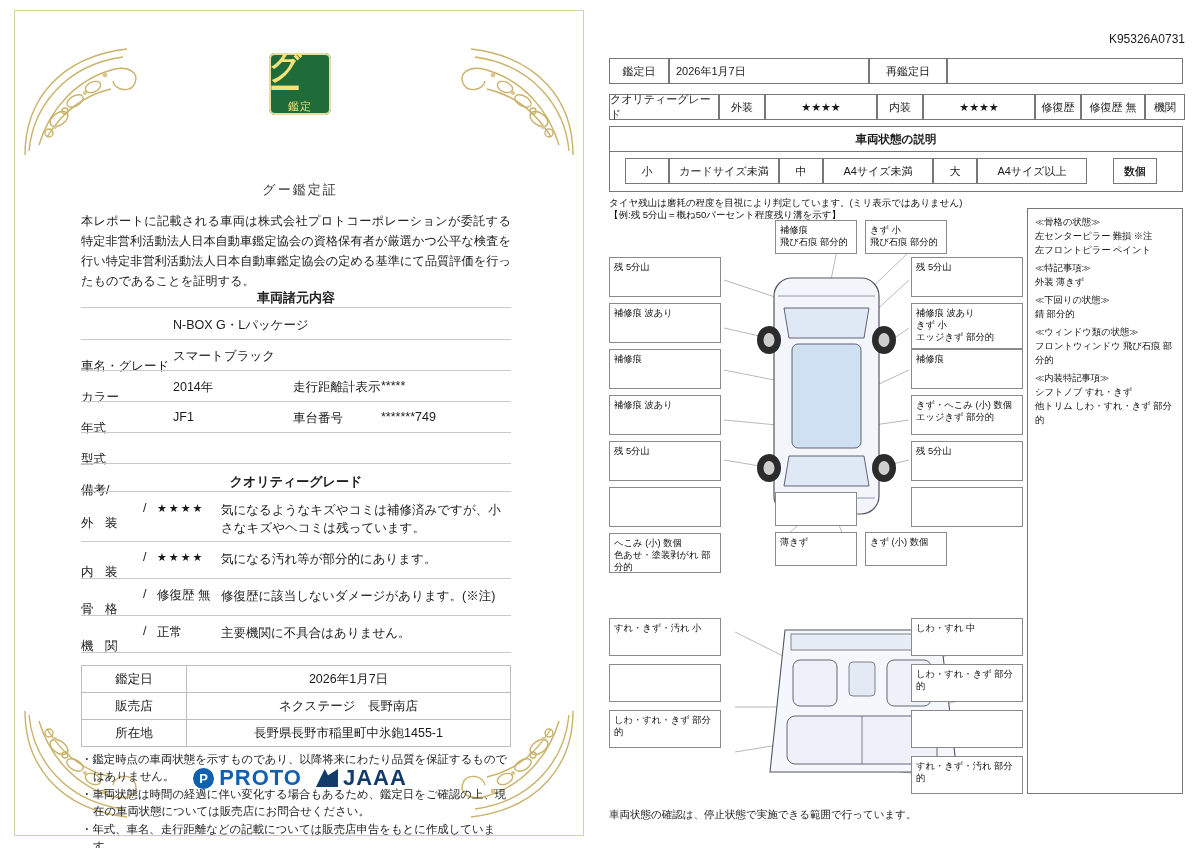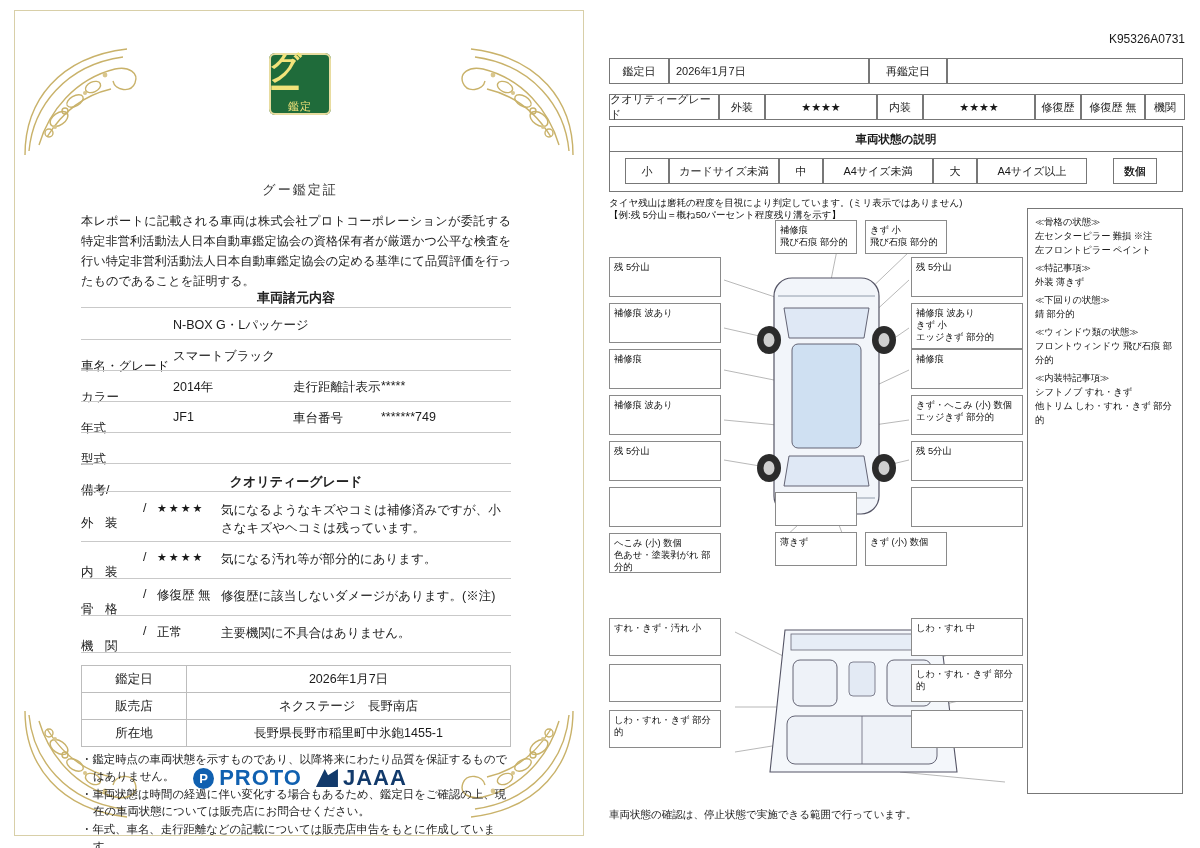--- a/index.html
+++ b/index.html
@@ -475,20 +475,21 @@
         </g>
       </svg>
     </div>
 
     <div class="dbox" style="left:4px;top:606px;width:112px;height:38px;">すれ・きず・汚れ 小</div>
     <div class="dbox" style="left:4px;top:652px;width:112px;height:38px;"></div>
     <div class="dbox" style="left:4px;top:698px;width:112px;height:38px;">しわ・すれ・きず 部分的</div>
     <div class="dbox" style="left:306px;top:606px;width:112px;height:38px;">しわ・すれ 中</div>
     <div class="dbox" style="left:306px;top:652px;width:112px;height:38px;">しわ・すれ・きず 部分的</div>
     <div class="dbox" style="left:306px;top:698px;width:112px;height:38px;"></div>
+    <div class="dbox" style="left:306px;top:744px;width:112px;height:38px;">すれ・きず・汚れ 部分的</div>
 
     <div class="rightnotes" style="left:422px;top:196px;width:156px;height:586px;font-family:Liberation Serif, serif;">
       <div class="hd">≪骨格の状態≫</div>
       <div>左センターピラー 難損 ※注</div>
       <div>左フロントピラー ペイント</div>
       <div class="hd">≪特記事項≫</div>
       <div>外装 薄きず</div>
       <div class="hd">≪下回りの状態≫</div>
       <div>錆 部分的</div>
       <div class="hd">≪ウィンドウ類の状態≫</div>

